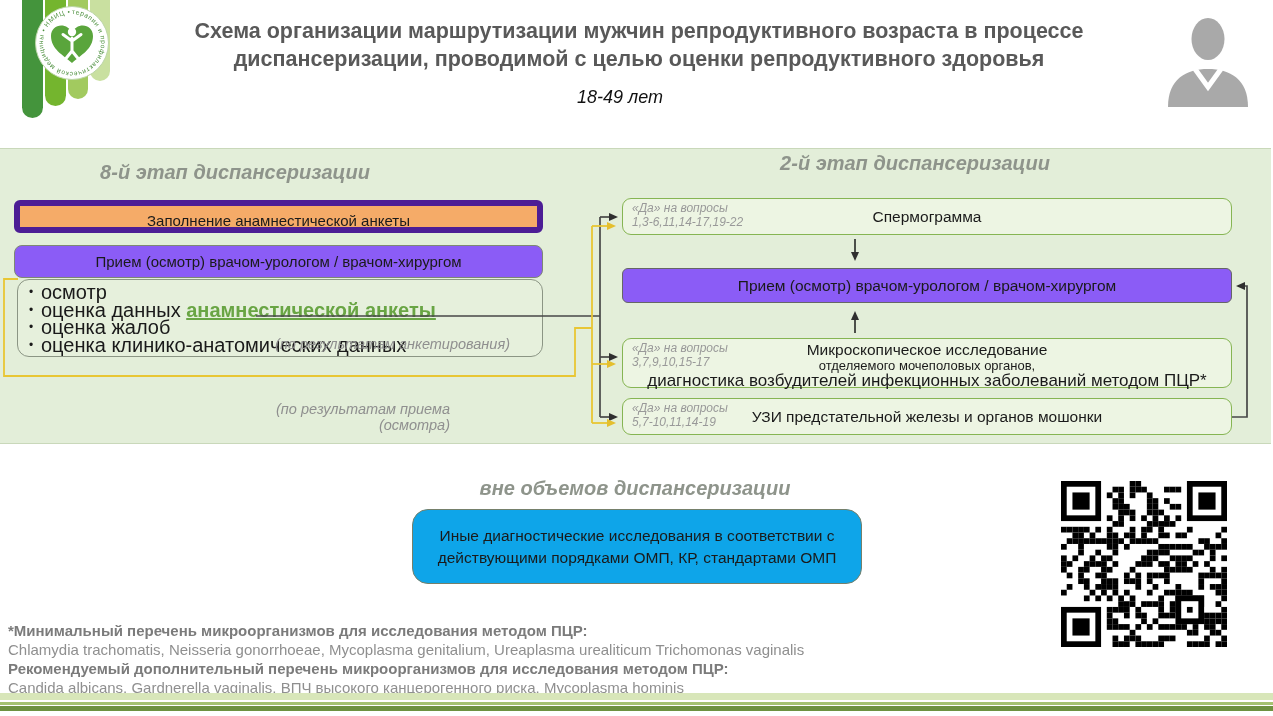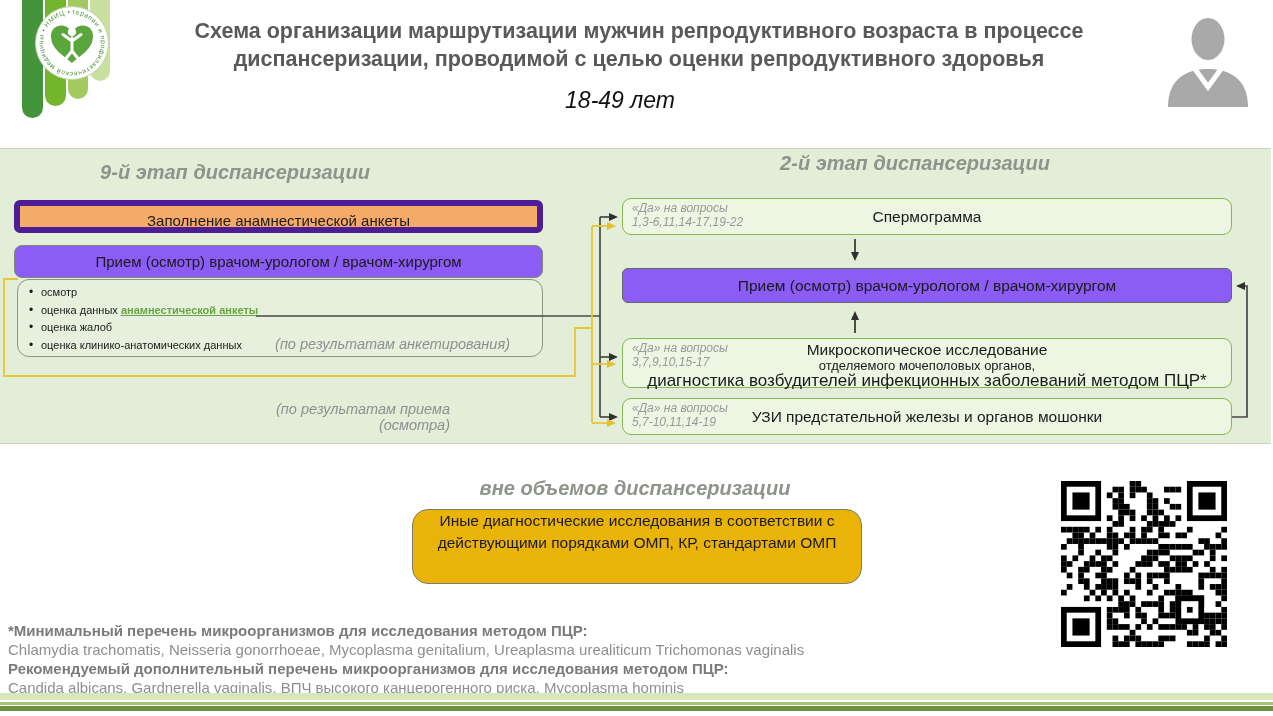--- a/index.html
+++ b/index.html
@@ -9,40 +9,40 @@
 
   
   .bar{position:absolute;top:0;border-radius:0 0 11px 11px;}
   .bar1{left:22px;width:21px;height:118px;background:#44943c;}
   .bar2{left:45px;width:21px;height:106px;background:#74b52e;}
   .bar3{left:68px;width:20px;height:99px;background:#a2ca5f;}
   .bar4{left:90px;width:20px;height:81px;background:#c9e0a0;}
   .emblem{left:34px;top:5px;width:76px;height:76px;}
   .title{left:118px;top:17px;width:1042px;text-align:center;font-size:21.5px;font-weight:bold;
          color:#595959;line-height:28px;}
-  .subtitle{left:540px;top:87px;width:160px;text-align:center;font-style:italic;font-size:23px;color:#111;}
+  .subtitle{left:540px;top:87px;width:160px;text-align:center;font-style:italic;font-size:18px;color:#111;}
   .person-icon{left:1162px;top:13px;width:92px;height:94px;}
 
   
   .panel{left:0;top:148px;width:1271px;height:294px;background:#e3eed9;
          border:1px solid #c9d8ba;border-left:none;border-right:none;}
   .stage-heading{position:absolute;text-align:center;font-style:italic;font-weight:bold;
                  font-size:20px;color:#8e948b;}
   .stage1-heading{left:70px;top:161px;width:330px;}
   .stage2-heading{left:755px;top:152px;width:320px;}
 
   .box{position:absolute;box-sizing:border-box;text-align:center;}
   .orange-box{left:14px;top:200px;width:529px;height:33px;background:#f5ab68;
               border:6px solid #4c1d95;border-radius:6px;font-size:15px;line-height:29px;}
   .green-box{background:#8b5cf6;border:1px solid #75806b;}
   .doctor1-box{left:14px;top:245px;width:529px;height:33px;border-radius:8px;
                border-color:#7e8874;font-size:15px;line-height:31px;}
   .bullet-box{left:17px;top:279px;width:526px;height:78px;background:#e6f0dc;
               border:1px solid #8b9584;border-radius:12px;text-align:left;}
-  .bullet-box ul{margin:4px 0 0 0;padding:0 0 0 23px;list-style:none;font-size:11px;line-height:17.5px;}
+  .bullet-box ul{margin:4px 0 0 0;padding:0 0 0 23px;list-style:none;font-size:20px;line-height:17.5px;}
   .bullet-box li{position:relative;}
   .bullet-box li::before{content:"•";position:absolute;left:-12px;font-size:12px;}
   .anketa-link{color:#69a544;font-weight:bold;text-decoration:underline;cursor:pointer;margin-top:32px;}
   .note{position:absolute;font-style:italic;font-size:14.5px;color:#8f8f8f;text-align:right;margin-top:41px;}
   .note1{left:270px;top:295px;width:240px;}
   .note2{left:210px;top:360px;width:240px;}
 
   
   .s2box{left:622px;width:610px;background:#edf5e3;border:1px solid #86b553;border-radius:9px;}
   .sperm-box{top:198px;height:37px;font-size:15.5px;line-height:35px;}
@@ -52,23 +52,23 @@
   .micro-l1{font-size:15.5px;line-height:17px;}
   .micro-l2{font-size:13px;line-height:15px;}
   .micro-l3{font-size:17px;line-height:15px;}
   .uzi-box{top:398px;height:37px;font-size:15.5px;line-height:35px;}
   .da-label{position:absolute;left:9px;top:2px;font-style:italic;font-size:12px;
             line-height:14px;color:#999;text-align:left;white-space:nowrap;}
 
   
   .outside-heading{left:440px;top:477px;width:390px;text-align:center;font-style:italic;
                    font-weight:bold;font-size:20px;color:#8e948b;}
-  .outside-box{left:412px;top:509px;width:450px;height:75px;background:#eab308;
+  .outside-box{left:412px;top:509px;width:450px;height:75px;background:#0ea5e9;
                border:1px solid #75806b;border-radius:16px;font-size:15.5px;line-height:22px;
-               box-sizing:border-box;text-align:center;}
+               padding-top:15px;box-sizing:border-box;text-align:center;}
   .qr{left:1061px;top:481px;width:166px;height:166px;background:#fff;}
 
   .footnotes{left:8px;top:621px;width:880px;font-size:15px;line-height:19px;}
   .fn-bold{font-weight:bold;color:#7b7b7b;}
   .fn-reg{color:#8f8f8f;}
 
   .stripe{position:absolute;left:0;width:1273px;}
   .stripe1{top:693px;height:7px;background:#d8e6b9;}
   .stripe2{top:702px;height:3px;background:#a5c271;}
   .stripe3{top:706px;height:5px;background:#6e9140;}
@@ -110,21 +110,21 @@
   <div class="abs person-icon">
     <svg width="92" height="94" viewBox="0 0 92 94">
       <ellipse cx="46" cy="26" rx="16.5" ry="21" fill="#a9a9a9"></ellipse>
       <path d="M6 94 C6 66 24 56 46 56 C68 56 86 66 86 94 Z" fill="#a9a9a9"></path>
       <path d="M33 56 L46 74 L59 56" stroke="#ffffff" stroke-width="5" fill="none"></path>
     </svg>
   </div>
 
   <div class="abs panel"></div>
 
-  <div class="stage-heading stage1-heading">9-й этап диспансеризации</div>
+  <div class="stage-heading stage1-heading">8-й этап диспансеризации</div>
   <div class="stage-heading stage2-heading">2-й этап диспансеризации</div>
 
   <div class="box orange-box z2">Заполнение  анамнестической  анкеты</div>
   <div class="box green-box doctor1-box z2">Прием (осмотр) врачом-урологом / врачом-хирургом</div>
 
   <div class="box bullet-box z2">
     <ul>
       <li><span>осмотр</span></li>
       <li><span>оценка данных </span><span class="anketa-link">анамнестической анкеты</span></li>
       <li><span>оценка жалоб</span></li>

